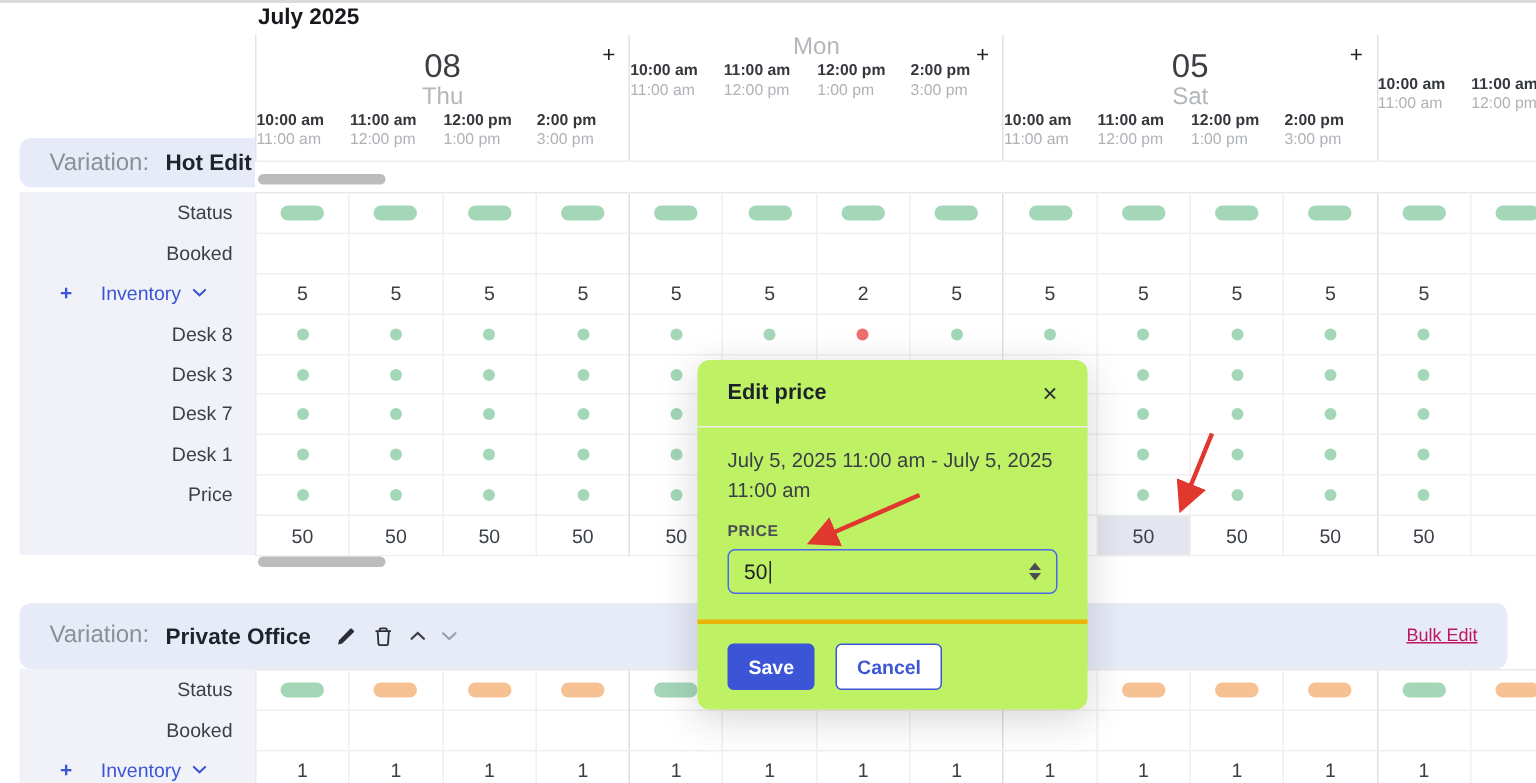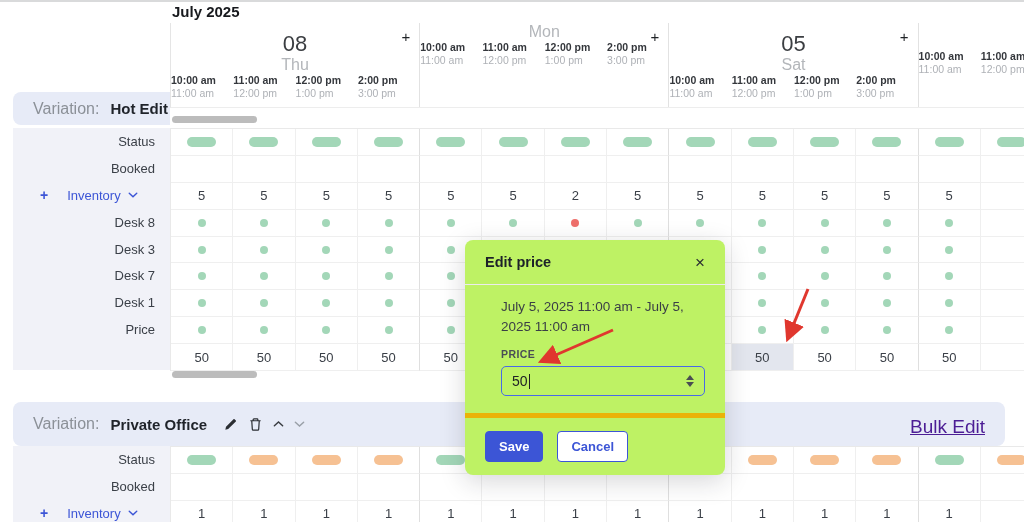--- a/index.html
+++ b/index.html
@@ -21,21 +21,21 @@
   .slot-end{font-size:10.5px;color:#aeb1b6;line-height:13px;}
 
   
   .varbar{position:absolute;background:#e7ebf7;display:flex;align-items:center;padding-left:20px;gap:11px;box-sizing:border-box;}
   #hd-varbar{left:13px;top:90px;width:157px;height:33px;border-radius:8px 0 0 8px;}
   #po-varbar{left:13px;top:400px;width:992px;height:44px;border-radius:8px;z-index:3;}
   .var-label{font-size:16px;color:#8b9097;}
   .var-name{font-size:15px;font-weight:600;color:#1f232a;white-space:nowrap;}
   .var-actions{display:flex;align-items:center;gap:10px;margin-left:5px;}
   .var-actions span{display:inline-flex;cursor:pointer;}
-  .bulk-edit{position:absolute;right:20px;top:14px;font-size:19px;color:#4c1d95;text-decoration:underline;cursor:pointer;text-align:right;}
+  .bulk-edit{position:absolute;right:20px;top:14px;font-size:12px;color:#be185d;text-decoration:underline;cursor:pointer;text-align:right;}
 
   
   .hscroll{position:absolute;width:85px;height:7px;border-radius:4px;background:#bcbcbc;z-index:2;}
   #scroll1{left:172px;top:114px;}
   #scroll2{left:172px;top:369px;}
 
   
   .labels{position:absolute;left:13px;width:157px;background:#f1f2f8;box-sizing:border-box;overflow:hidden;}
   #hd-labels{top:126px;height:242px;}
   #po-labels{top:444px;height:78px;}
@@ -60,31 +60,31 @@
   .pill{width:29px;height:10px;border-radius:5px;}
   .dot{width:8px;height:8px;border-radius:50%;}
 
   
   #modal{position:absolute;left:465px;top:238px;width:260px;background:#bef264;border-radius:8px;
          box-shadow:0 6px 26px rgba(25,30,40,.18);z-index:20;box-sizing:border-box;}
   .modal-header{height:44px;display:flex;align-items:center;justify-content:space-between;
                 padding:0 20px;border-bottom:1px solid #ececec;}
   .modal-title{font-size:14.5px;font-weight:700;color:#1d2129;}
   .modal-close{font-size:17px;color:#2a2d32;cursor:pointer;line-height:1;}
-  .modal-body{padding:12px 20px 0;margin-left:16px;}
+  .modal-body{padding:12px 20px 0;}
   .date-range{font-size:13.5px;color:#3a3f46;line-height:20px;}
   .price-label{margin-top:11px;font-size:10.5px;font-weight:600;letter-spacing:.4px;color:#4a4e55;}
   .price-input{margin-top:6px;height:30px;border:1.5px solid #4869e8;border-radius:5px;display:flex;
                align-items:center;justify-content:space-between;padding:0 10px;box-sizing:border-box;cursor:text;}
   .price-value{font-size:14px;color:#202226;display:flex;align-items:center;}
   .caret{display:inline-block;width:1px;height:15px;background:#222;margin-left:1px;}
   .spinner{display:flex;flex-direction:column;gap:2px;align-items:center;cursor:pointer;}
   .spin-up{width:0;height:0;border-left:4px solid transparent;border-right:4px solid transparent;border-bottom:5px solid #4a4d52;}
   .spin-down{width:0;height:0;border-left:4px solid transparent;border-right:4px solid transparent;border-top:5px solid #4a4d52;}
-  .modal-footer{margin-top:17px;border-top:5px solid #eab308;padding:13px 20px;display:flex;gap:14px;}
+  .modal-footer{margin-top:17px;border-top:3px solid #eab308;padding:13px 20px;display:flex;gap:14px;}
   .btn-save{background:#3c55d6;color:#fff;font-size:13px;font-weight:600;padding:7px 13px;
             border-radius:4px;border:1px solid #3c55d6;cursor:pointer;font-family:inherit;}
   .btn-cancel{background:#fff;color:#3c55d6;font-size:13px;font-weight:600;padding:7px 13px;
               border-radius:4px;border:1px solid #3c55d6;cursor:pointer;font-family:inherit;}
   #arrows{position:absolute;left:0;top:0;z-index:30;pointer-events:none;}
 </style>
 </head>
 <body>
 
 <div id="app">

